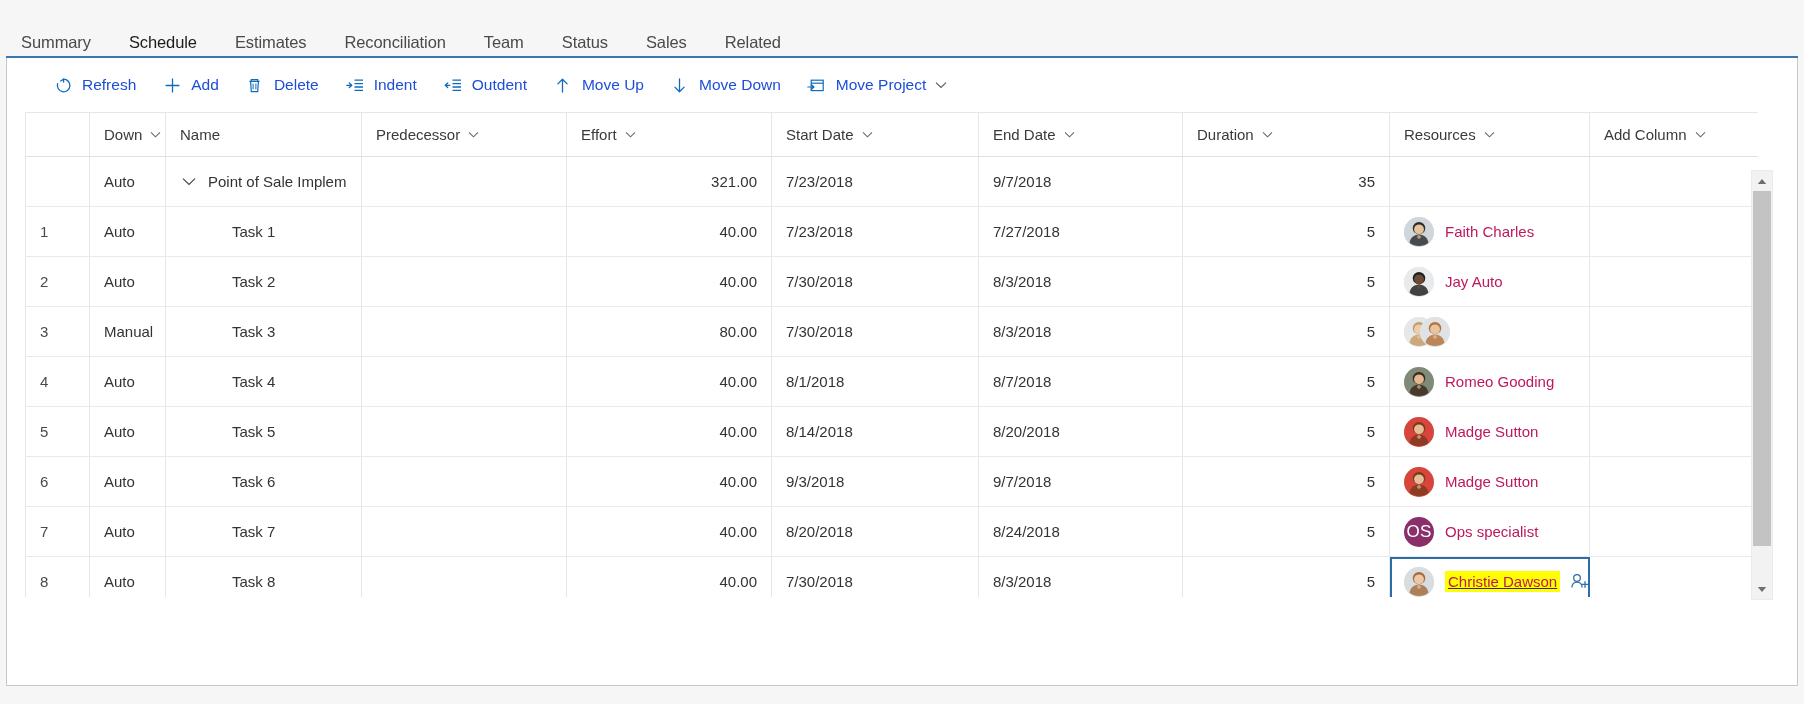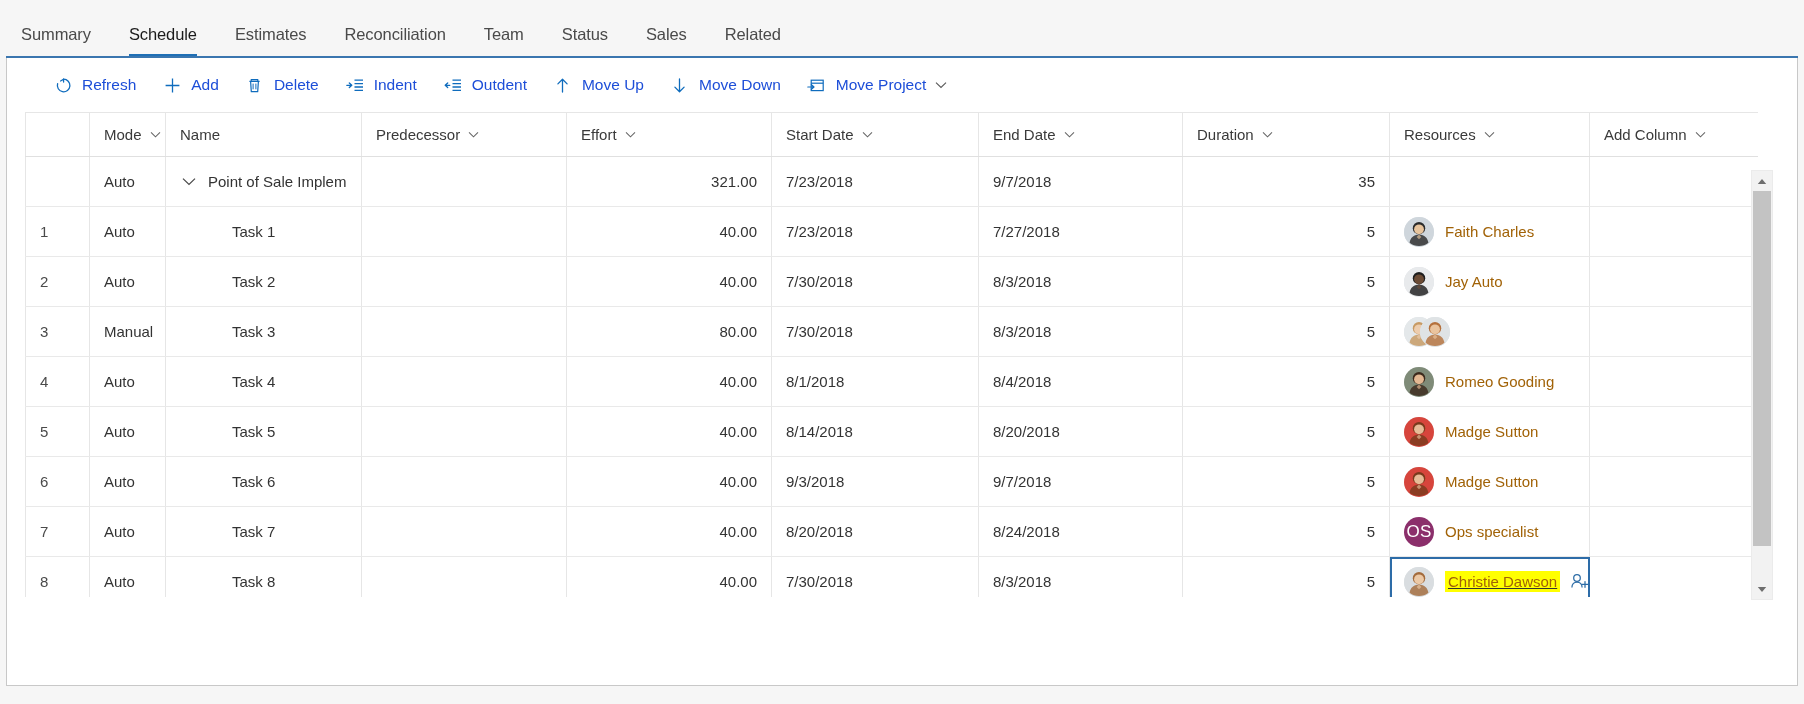--- a/index.html
+++ b/index.html
@@ -27,21 +27,21 @@
     display: flex;
     align-items: flex-start;
     padding-left: 2px;
     box-sizing: border-box;
   }
   .tab {
     position: relative;
     height: 52px;
     display: flex;
     align-items: center;
-    padding: 8px 19px;
+    padding: 16px 19px;
     font-size: 16.5px;
     color: #4a4a4a;
     cursor: pointer;
     white-space: nowrap;
     letter-spacing: -0.1px;
   }
   .tab.active {
     color: #1b1b1b;
     font-weight: normal;
   }
@@ -193,21 +193,21 @@
   .avatar.stack .a2 { left: 16px; }
   .avatar.initials {
     background: #8b2f6b;
     color: #fff;
     font-size: 17px;
     display: flex;
     align-items: center;
     justify-content: center;
     letter-spacing: .3px;
   }
-  .resname { color: #a16207; font-size: 15px; }
+  .resname { color: #be185d; font-size: 15px; }
   .resname.hl { background: #ffff00; padding: 2px 3px; }
 
   .cell-selected {
     outline: 2px solid #2d6ca8;
     outline-offset: -2px;
     position: relative;
     text-decoration: underline;
   }
   .addperson {
     margin-left: auto;
@@ -382,21 +382,21 @@
         </colgroup>
         <thead>
           <tr id="headrow">
               <th>
                 <div class="hdr-inner">
                   <span></span>
                 </div>
               </th>
               <th>
                 <div class="hdr-inner">
-                  <span>Mode</span>
+                  <span>Down</span>
                   <span class="hdr-chev">
                     <svg width="11" height="7" viewBox="0 0 11 7">
                       <path d="M1 1.4 L5.5 5.8 L10 1.4" fill="none" stroke="#666" stroke-width="1.05"></path>
                     </svg>
                   </span>
                 </div>
               </th>
               <th>
                 <div class="hdr-inner">
                   <span>Name</span>
@@ -595,21 +595,21 @@
               <td><span>Auto</span></td>
               <td>
                 <div class="namecell">
                   <span class="indent"></span>
                   <span class="nametext">Task 4</span>
                 </div>
               </td>
               <td><span></span></td>
               <td class="num"><span>40.00</span></td>
               <td><span>8/1/2018</span></td>
-              <td><span>8/4/2018</span></td>
+              <td><span>8/7/2018</span></td>
               <td class="num"><span>5</span></td>
               <td>
                 <div class="rescell">
                   <span class="avatar"><svg width="30" height="30" viewBox="0 0 30 30">
                       <rect width="30" height="30" fill="#7f8b78"></rect>
                       <circle cx="15" cy="11.2" r="6.2" fill="#3c2a1c"></circle>
                       <circle cx="15" cy="12.3" r="4.9" fill="#e3b892"></circle>
                       <path d="M15 17.6 c-5.6 0 -8.6 3.6 -9.4 8.2 a15 15 0 0 0 18.8 0 c-0.8 -4.6 -3.8 -8.2 -9.4 -8.2 z" fill="#3c2a1c" opacity="0.82"></path>
                       <path d="M15 17.4 l-2.4 2.7 l2.4 2.2 l2.4 -2.2 z" fill="#e3b892" opacity="0.65"></path>
                     </svg></span>

